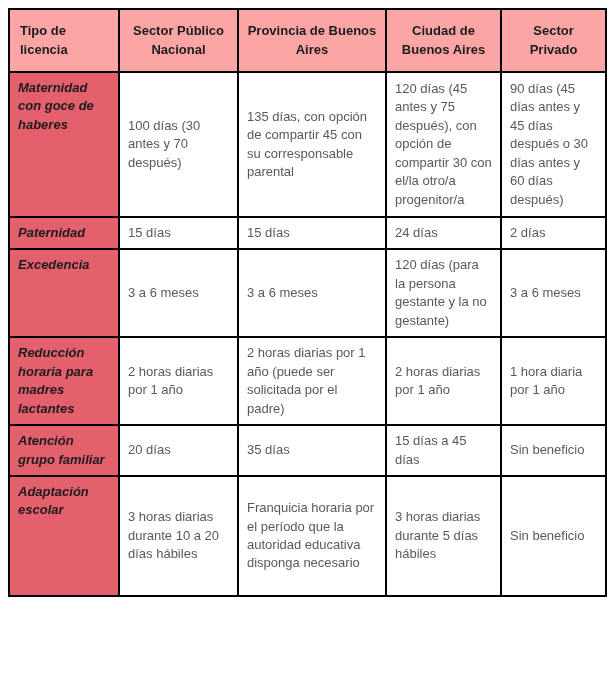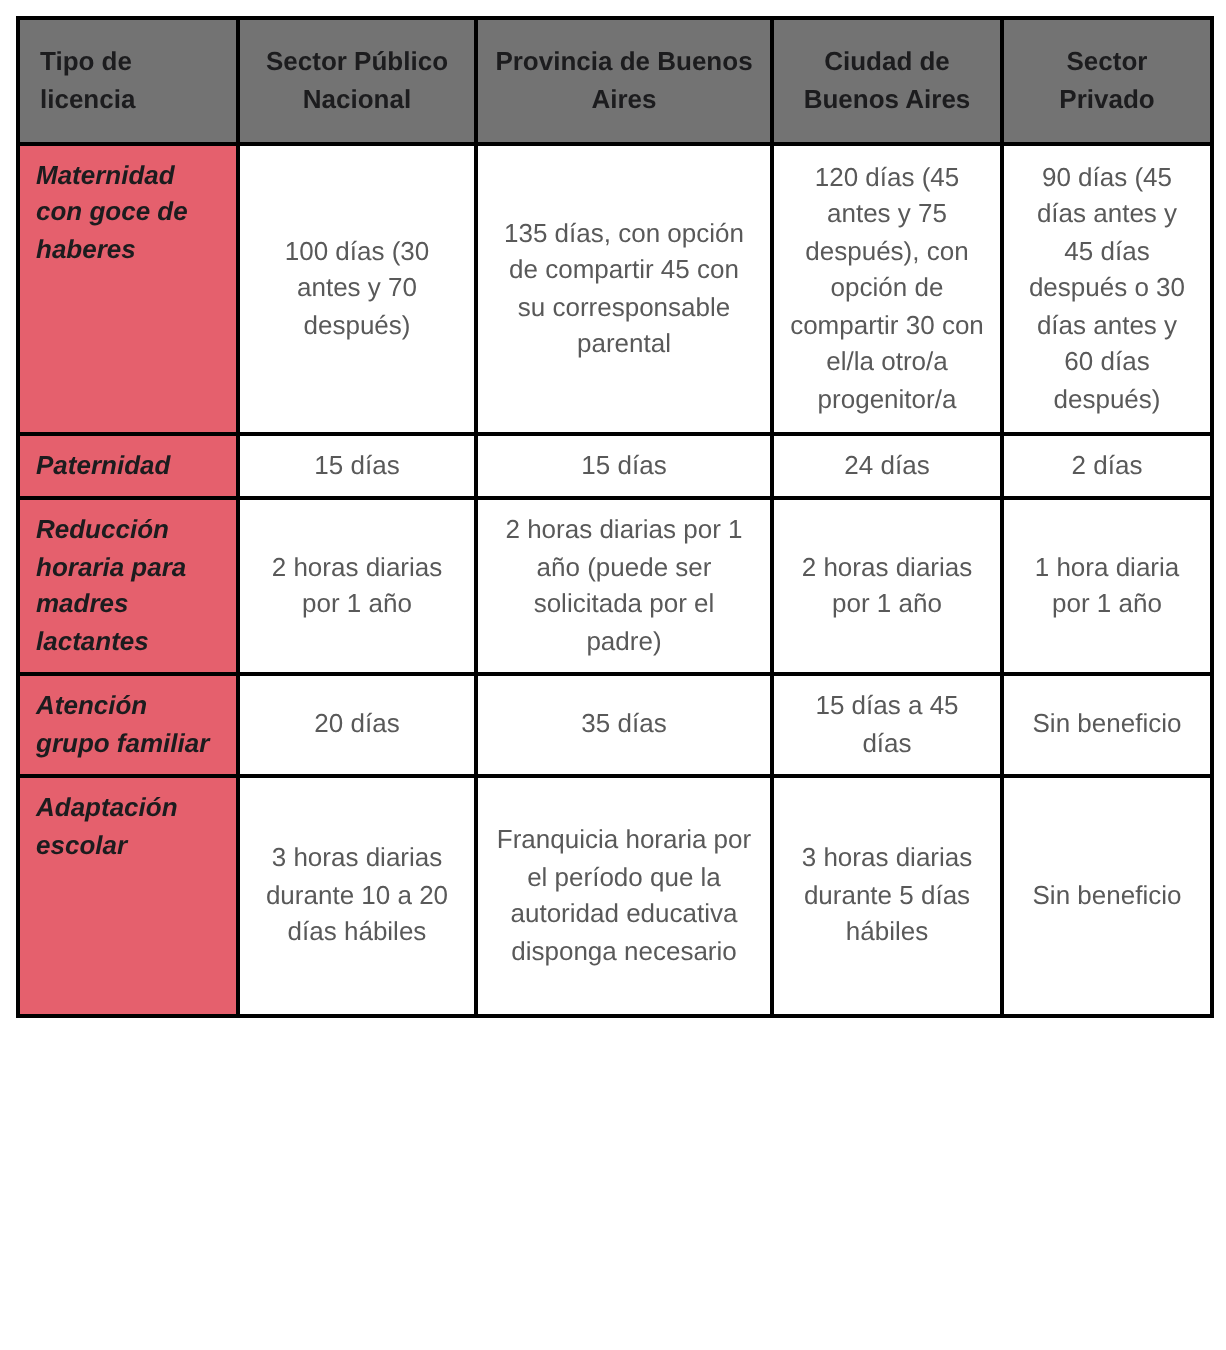--- a/index.html
+++ b/index.html
@@ -32,21 +32,21 @@
     word-wrap: break-word;
   }
   
   col.c0 { width: 110px; }
   col.c1 { width: 119px; }
   col.c2 { width: 148px; }
   col.c3 { width: 115px; }
   col.c4 { width: 105px; }
   
   thead th {
-    background: #737373;
+    background: #fca5a5;
     color: #1c1c1e;
     font-weight: bold;
     text-align: center;
     vertical-align: middle;
     height: 49px;
     margin-top: 19px;
   }
   thead th.first {
     text-align: left;
     padding-left: 10px;
@@ -58,21 +58,21 @@
     font-weight: bold;
     text-align: left;
     vertical-align: top;
     padding-left: 10px;
     padding-top: 8px;
     font-style: italic;
   }
   
   td.data-cell {
     color: #595959;
-    text-align: center;
+    text-align: left;
     vertical-align: middle;
     background: #ffffff;
     border-radius: 20px;
   }
   
   tbody tr.r0 { height: 145px; }
   tbody tr.r1 { height: 30px; padding-left: 44px; }
   tbody tr.r2 { height: 87px; }
   tbody tr.r3 { height: 87px; }
   tbody tr.r4 { height: 87px; }
@@ -108,20 +108,27 @@
         <td class="data-cell">120 días (45 antes y 75 después), con opción de compartir 30 con el/la otro/a progenitor/a</td>
         <td class="data-cell">90 días (45 días antes y 45 días después o 30 días antes y 60 días después)</td>
       </tr>
       <tr class="r1">
         <td class="row-label">Paternidad</td>
         <td class="data-cell">15 días</td>
         <td class="data-cell">15 días</td>
         <td class="data-cell">24 días</td>
         <td class="data-cell">2 días</td>
       </tr>
+      <tr class="r3">
+        <td class="row-label">Excedencia</td>
+        <td class="data-cell">3 a 6 meses</td>
+        <td class="data-cell">3 a 6 meses</td>
+        <td class="data-cell">120 días (para la persona gestante y la no gestante)</td>
+        <td class="data-cell">3 a 6 meses</td>
+      </tr>
       <tr class="r4">
         <td class="row-label">Reducción horaria para madres lactantes</td>
         <td class="data-cell">2 horas diarias por 1 año</td>
         <td class="data-cell">2 horas diarias por 1 año (puede ser solicitada por el padre)</td>
         <td class="data-cell">2 horas diarias por 1 año</td>
         <td class="data-cell">1 hora diaria por 1 año</td>
       </tr>
       <tr class="r5">
         <td class="row-label">Atención grupo familiar</td>
         <td class="data-cell">20 días</td>

